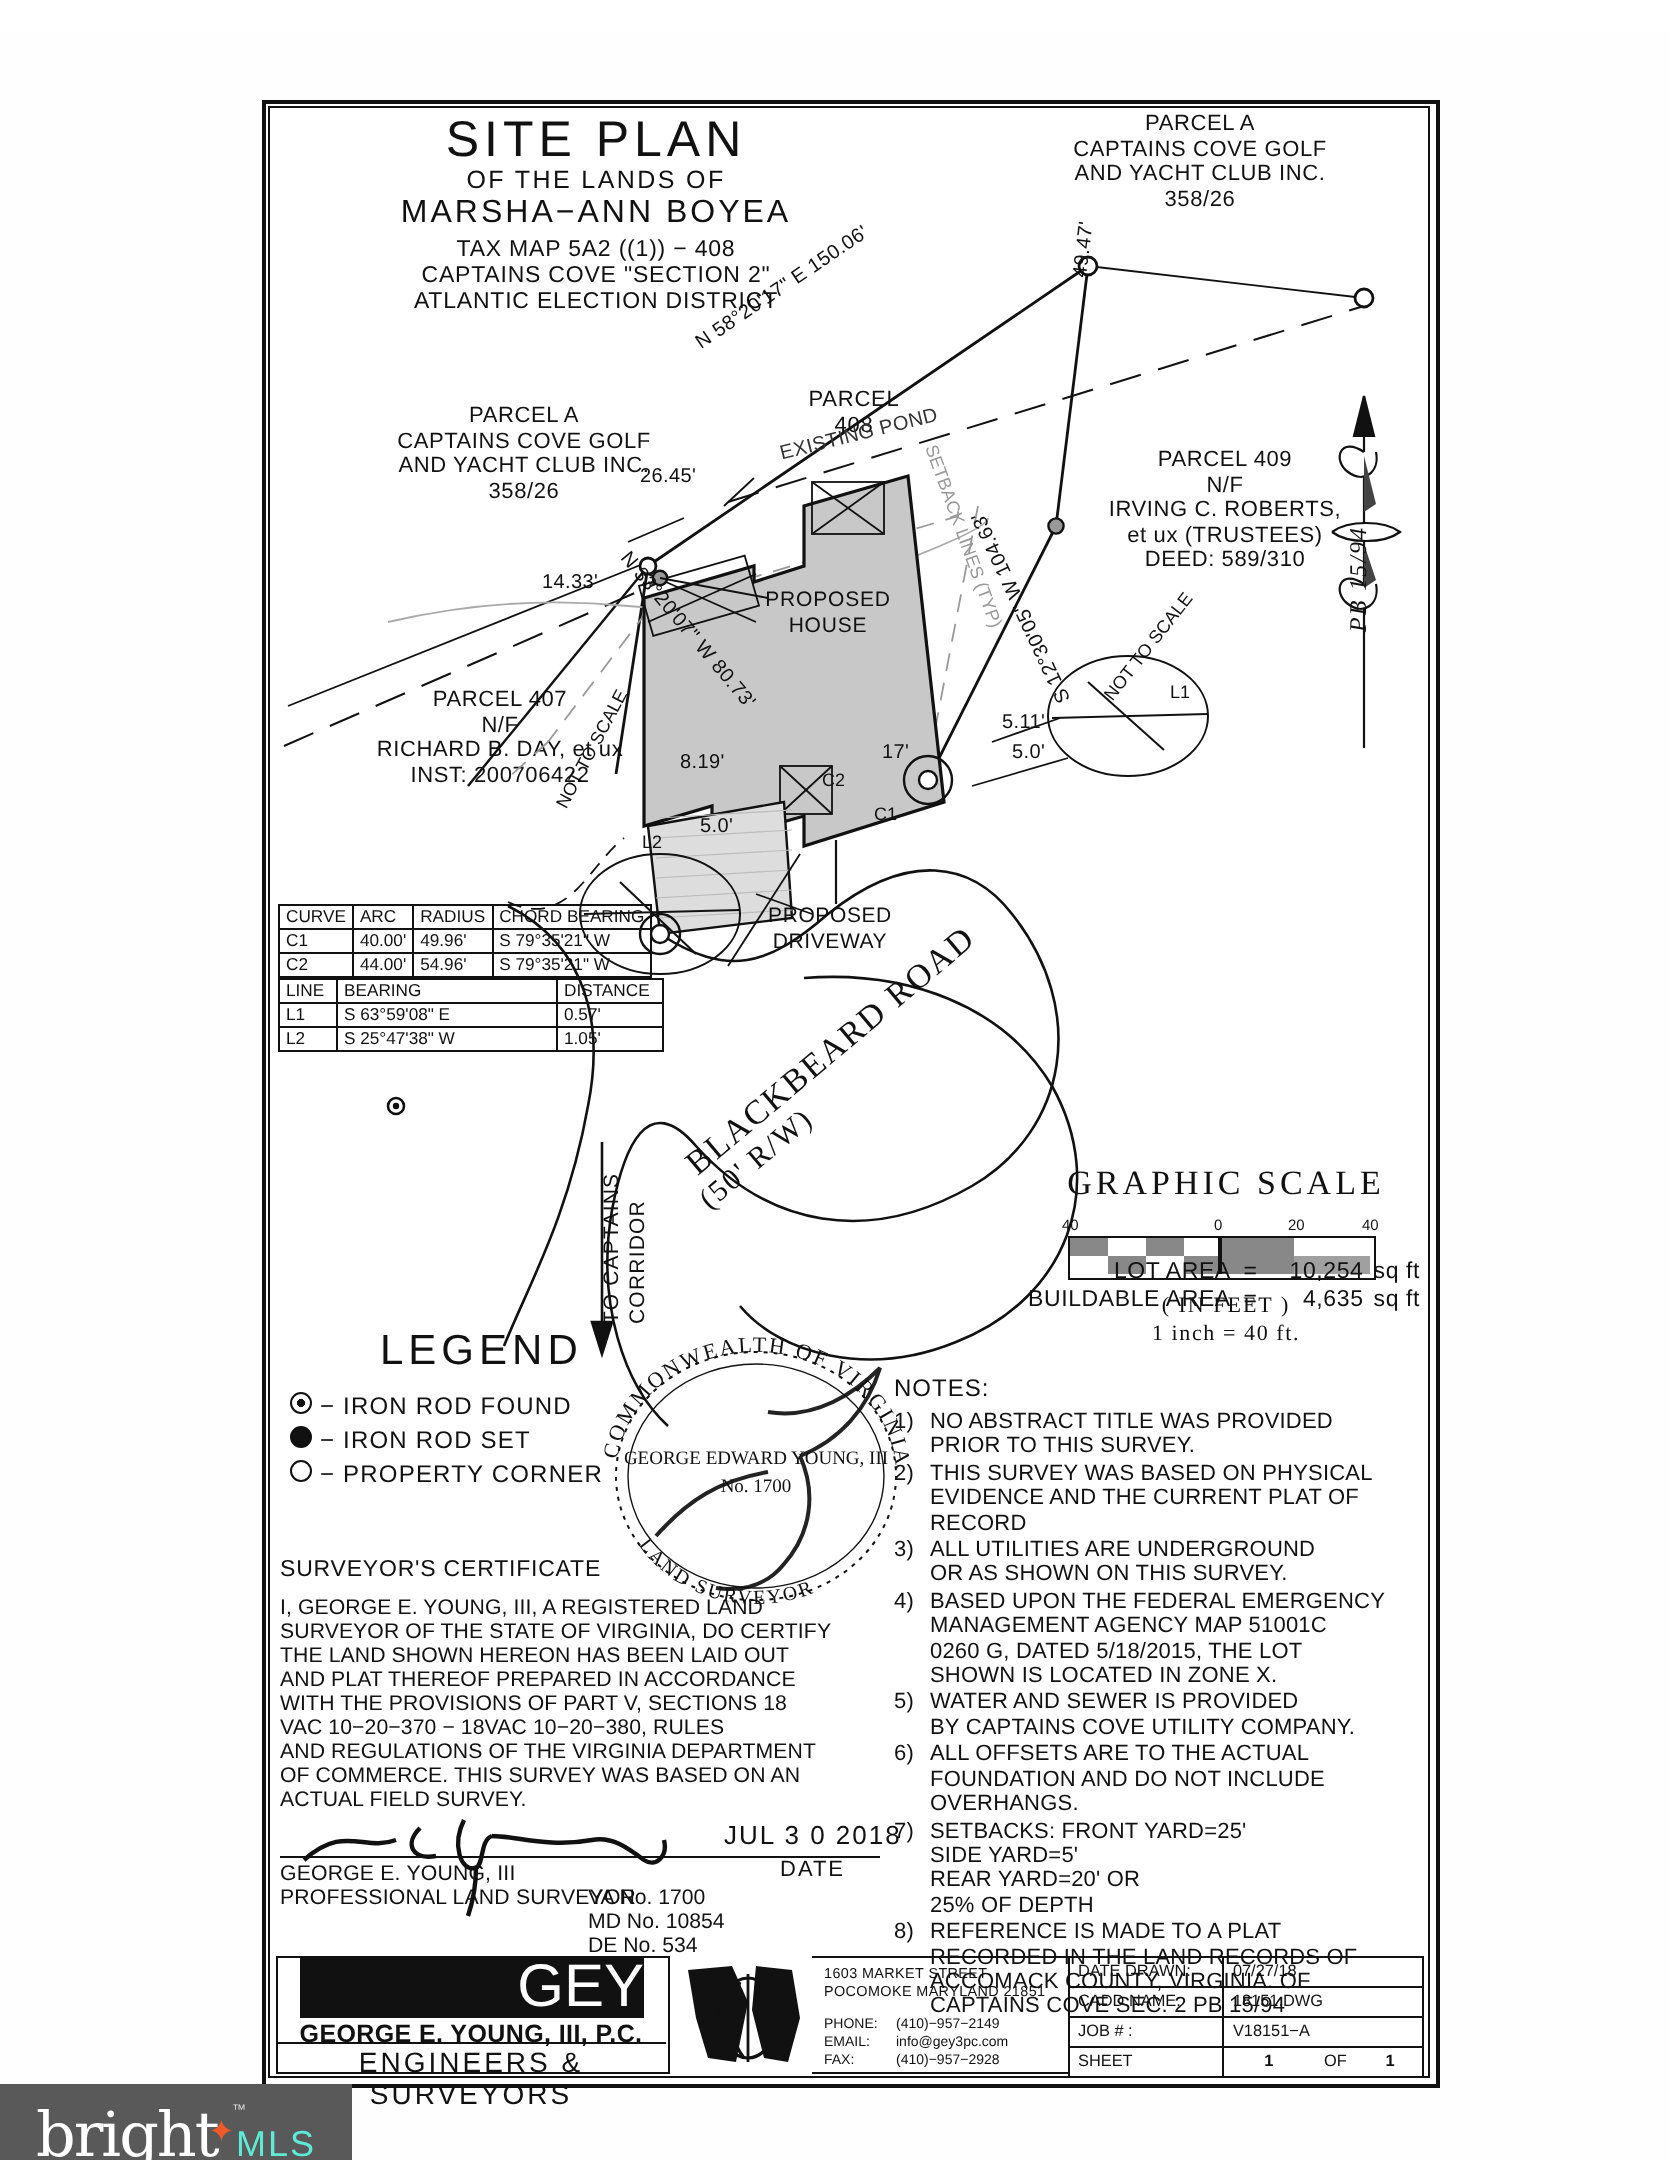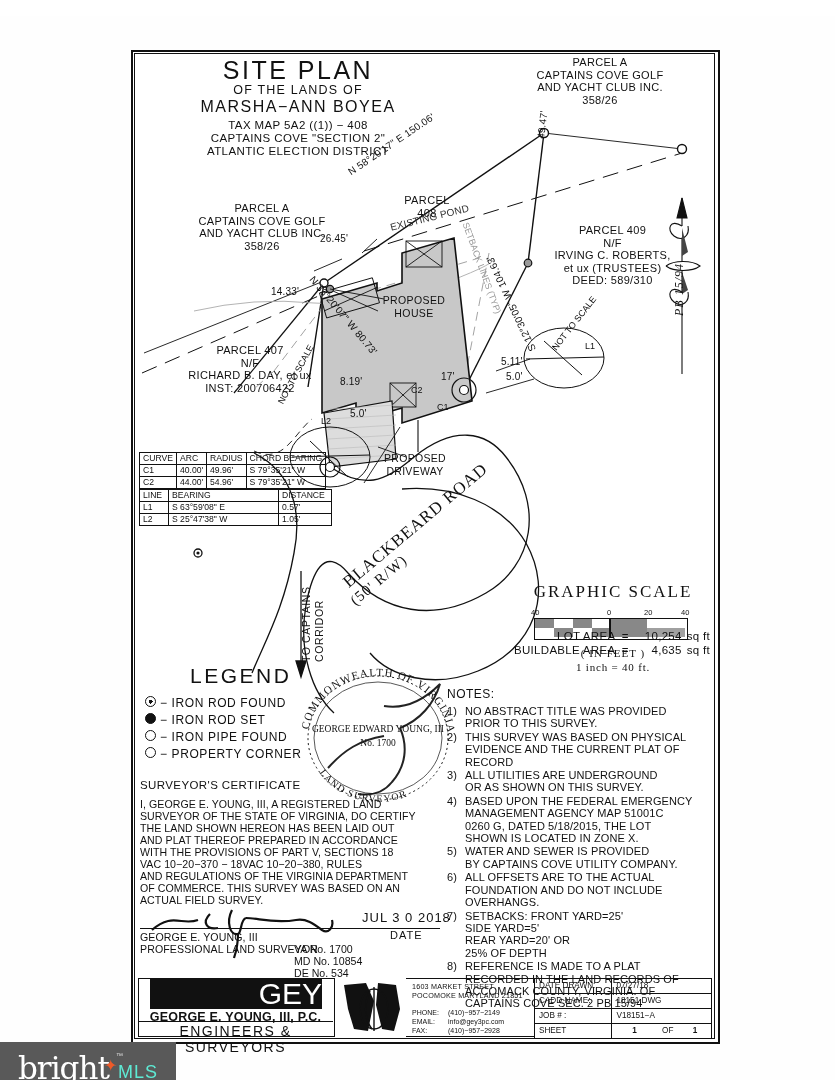--- a/index.html
+++ b/index.html
@@ -472,24 +472,20 @@
       <div class="lg-row">
         <span class="lg-sym"><i class="sym-rodfound"></i></span>
         <span>− IRON ROD FOUND</span>
       </div>
       <div class="lg-row">
         <span class="lg-sym"><i class="sym-rodset"></i></span>
         <span>− IRON ROD SET</span>
       </div>
       <div class="lg-row">
         <span class="lg-sym"><i class="sym-open"></i></span>
-        <span>− IRON PIPE FOUND</span>
-      </div>
-      <div class="lg-row">
-        <span class="lg-sym"><i class="sym-open"></i></span>
         <span>− PROPERTY CORNER</span>
       </div>
     </div>
   </div>
 
   <svg class="abs" style="left:288px;top:630px;" width="180" height="160">
     <defs>
       <path id="arcTop" d="M 20 92 A 70 62 0 0 1 160 92"></path>
       <path id="arcBot" d="M 22 96 A 68 60 0 0 0 158 96"></path>
     </defs>

